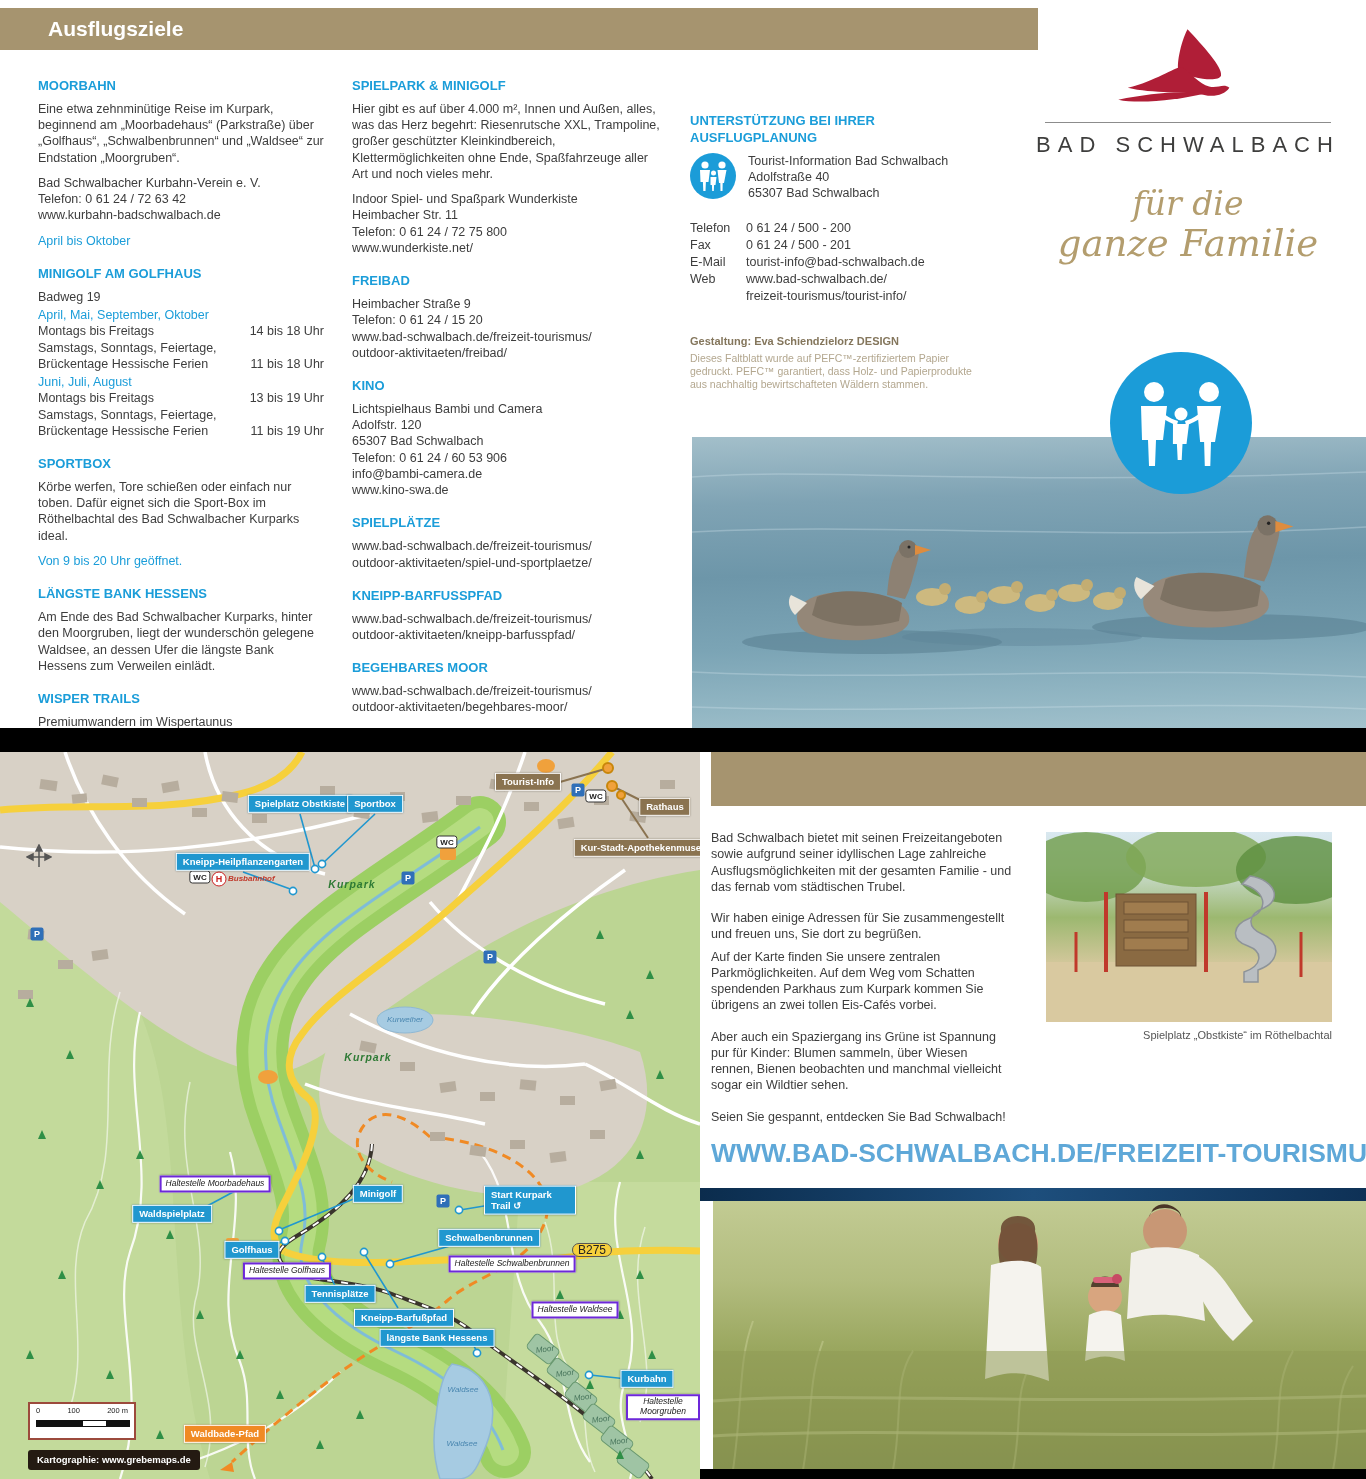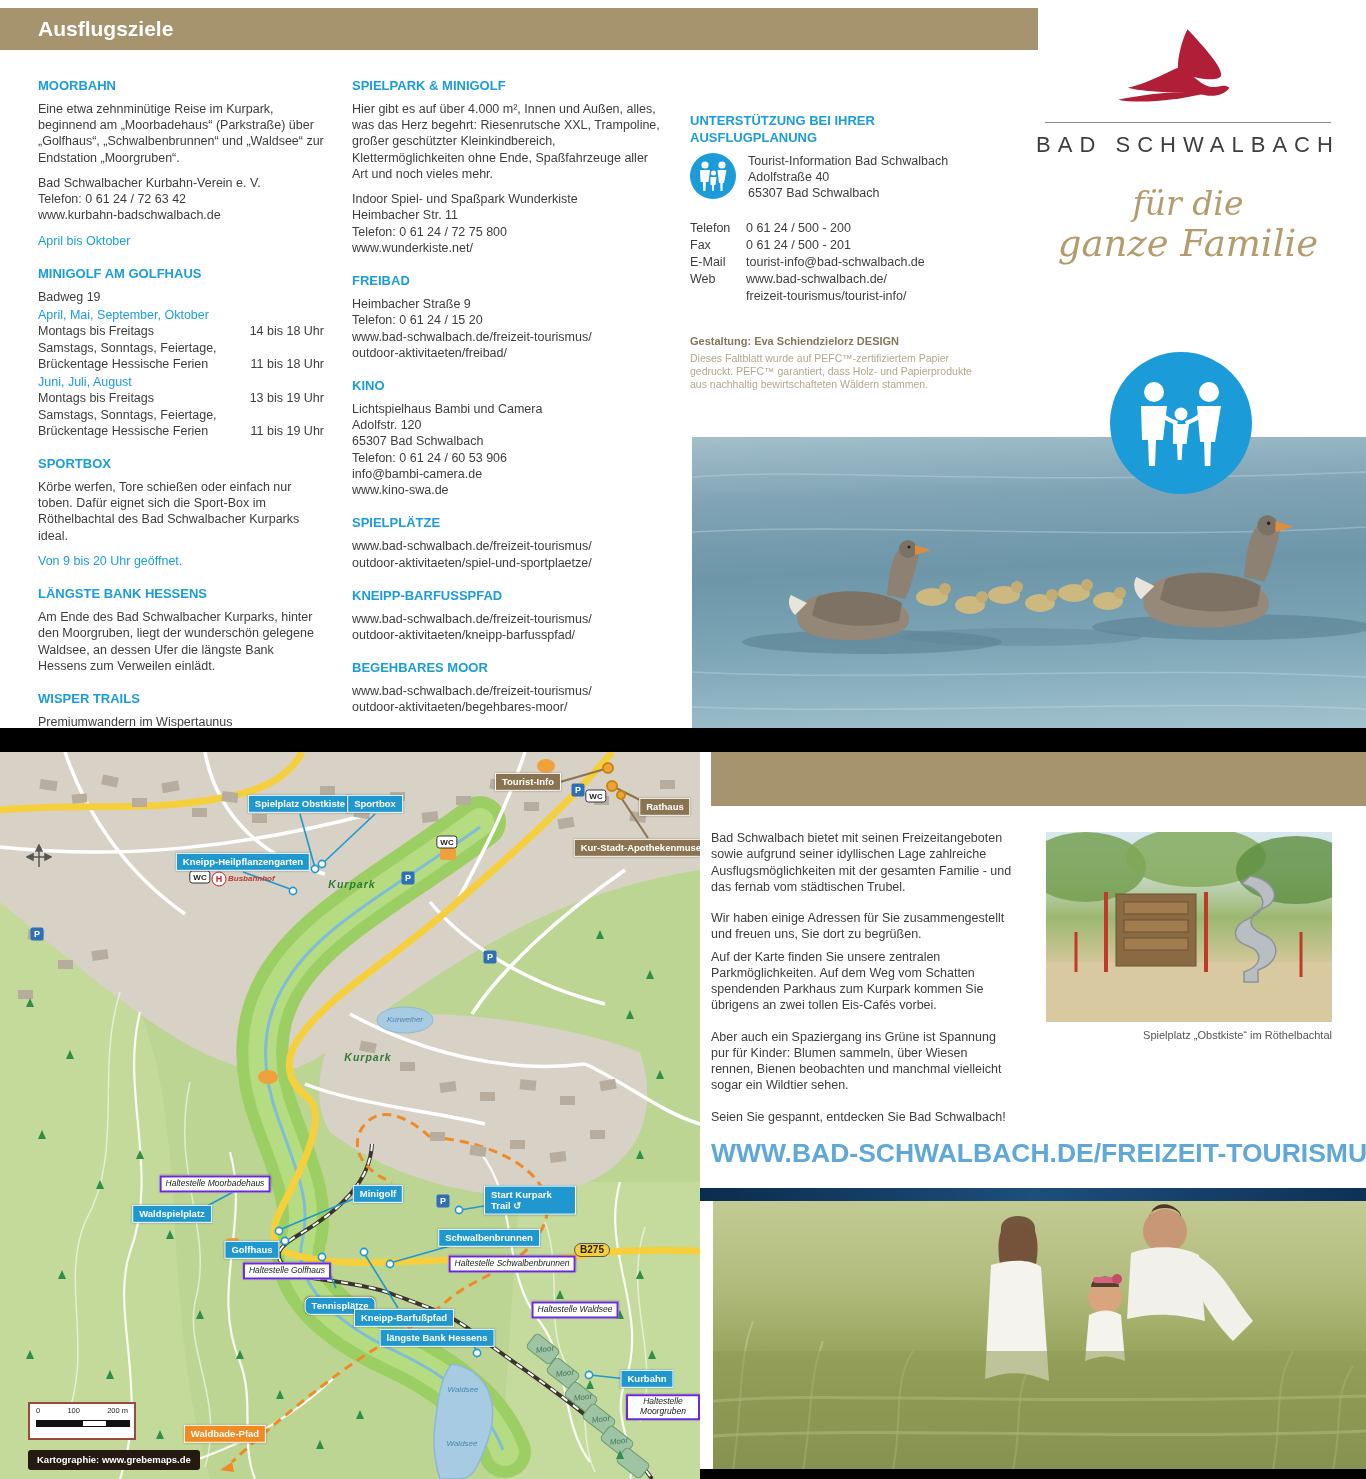--- a/index.html
+++ b/index.html
@@ -1,21 +1,21 @@
 <!DOCTYPE html>
 <html><head>
 <meta charset="utf-8">
 <style>
   html,body{margin:0;padding:0;background:#e8e8e8;}
   #page{position:relative;width:1366px;height:1479px;background:#fff;overflow:hidden;
         font-family:"Liberation Sans",sans-serif;font-size:12.5px;line-height:1.3;color:#3d3d3d;}
   .abs{position:absolute;}
   
   .hdr{left:0;top:8px;width:1038px;height:42px;background:#a6946f;color:#fff;
-       font-size:21px;font-weight:bold;line-height:42px;padding-left:38px;box-sizing:border-box;}
+       font-size:21px;font-weight:bold;line-height:42px;padding-left:48px;box-sizing:border-box;}
   
   .col{top:78px;}
   .col1{left:38px;width:286px;}
   .col2{left:352px;width:308px;}
   .col3{left:690px;top:113px;width:302px;}
   .sec{margin-bottom:17px;}
   .sec h3{color:#1b9dd9;font-size:13px;font-weight:bold;margin:0 0 6px 0;}
   .sec p{margin:0 0 9px 0;}
   .sec .lines{margin:0 0 9px 0;}
   .blue{color:#1b9dd9;}
@@ -77,21 +77,21 @@
             border-radius:3px;font-size:8px;font-weight:bold;padding:0 3px;line-height:11px;color:#222;}
   .badge-p{position:absolute;transform:translate(-50%,-50%);background:#2f6fb8;color:#fff;
            width:13px;height:13px;border-radius:2px;font-size:9px;font-weight:bold;
            text-align:center;line-height:13px;}
   .badge-h{position:absolute;transform:translate(-50%,-50%);background:#fff;border:1.5px solid #c22;
            color:#c22;width:13px;height:13px;border-radius:50%;font-size:9px;font-weight:bold;
            text-align:center;line-height:12px;}
   .bus-label{position:absolute;transform:translate(0,-50%);color:#c0392b;font-style:italic;
              font-size:8px;font-weight:bold;}
   .b275{position:absolute;transform:translate(-50%,-50%);background:#f6d03c;border:1px solid #555;
-        border-radius:7px;font-size:10px;font-weight:bold;padding:0 5px;line-height:12px;color:#222;}
+        border-radius:7px;font-size:12px;font-weight:normal;padding:0 5px;line-height:12px;color:#222;}
   .scalebox{position:absolute;left:28px;top:650px;width:104px;height:34px;background:#fff;
             border:2px solid #9c4a3c;}
   .scalebox .nums{position:absolute;left:6px;top:2px;width:92px;display:flex;
                   justify-content:space-between;font-size:7.5px;color:#222;}
   .scalebox .bar{position:absolute;left:6px;top:16px;width:92px;height:5px;border:1px solid #111;
      background:linear-gradient(90deg,#111 0 50%,#fff 50% 75%,#111 75% 100%);}
   .map-credit{position:absolute;left:28px;top:698px;background:#241a12;color:#fff;
               font-size:9.5px;font-weight:bold;padding:4px 9px;border-radius:3px;}
 </style>
 </head>
@@ -547,21 +547,21 @@
     <span class="badge-p" style="left:443px;top:449px;">P</span>
     <span class="badge-h" style="left:219px;top:127px;">H</span>
     <span class="bus-label" style="left:228px;top:127px;">Busbahnhof</span>
 
     <span class="m-poi" style="left:300px;top:52px;">Spielplatz Obstkiste</span>
     <span class="m-poi" style="left:375px;top:52px;">Sportbox</span>
     <span class="m-poi" style="left:243px;top:110px;">Kneipp-Heilpflanzengarten</span>
     <span class="m-poi" style="left:172px;top:462px;">Waldspielplatz</span>
     <span class="m-poi" style="left:378px;top:442px;">Minigolf</span>
     <span class="m-poi" style="left:252px;top:498px;">Golfhaus</span>
-    <span class="m-poi" style="left:340px;top:554px;border-radius:6px;">Tennisplätze</span>
+    <span class="m-poi" style="left:340px;top:542px;">Tennisplätze</span>
     <span class="m-poi" style="left:404px;top:566px;">Kneipp-Barfußpfad</span>
     <span class="m-poi" style="left:489px;top:486px;">Schwalbenbrunnen</span>
     <span class="m-poi" style="left:437px;top:586px;">längste Bank Hessens</span>
     <span class="m-poi" style="left:647px;top:627px;">Kurbahn</span>
     <span class="m-poi wisp" style="left:530px;top:448px;"><span>Start Kurpark Trail</span> <span>↺</span></span>
 
     <span class="m-stop" style="left:215px;top:432px;">Haltestelle Moorbadehaus</span>
     <span class="m-stop" style="left:287px;top:519px;">Haltestelle Golfhaus</span>
     <span class="m-stop" style="left:512px;top:512px;">Haltestelle Schwalbenbrunnen</span>
     <span class="m-stop" style="left:575px;top:558px;">Haltestelle Waldsee</span>

